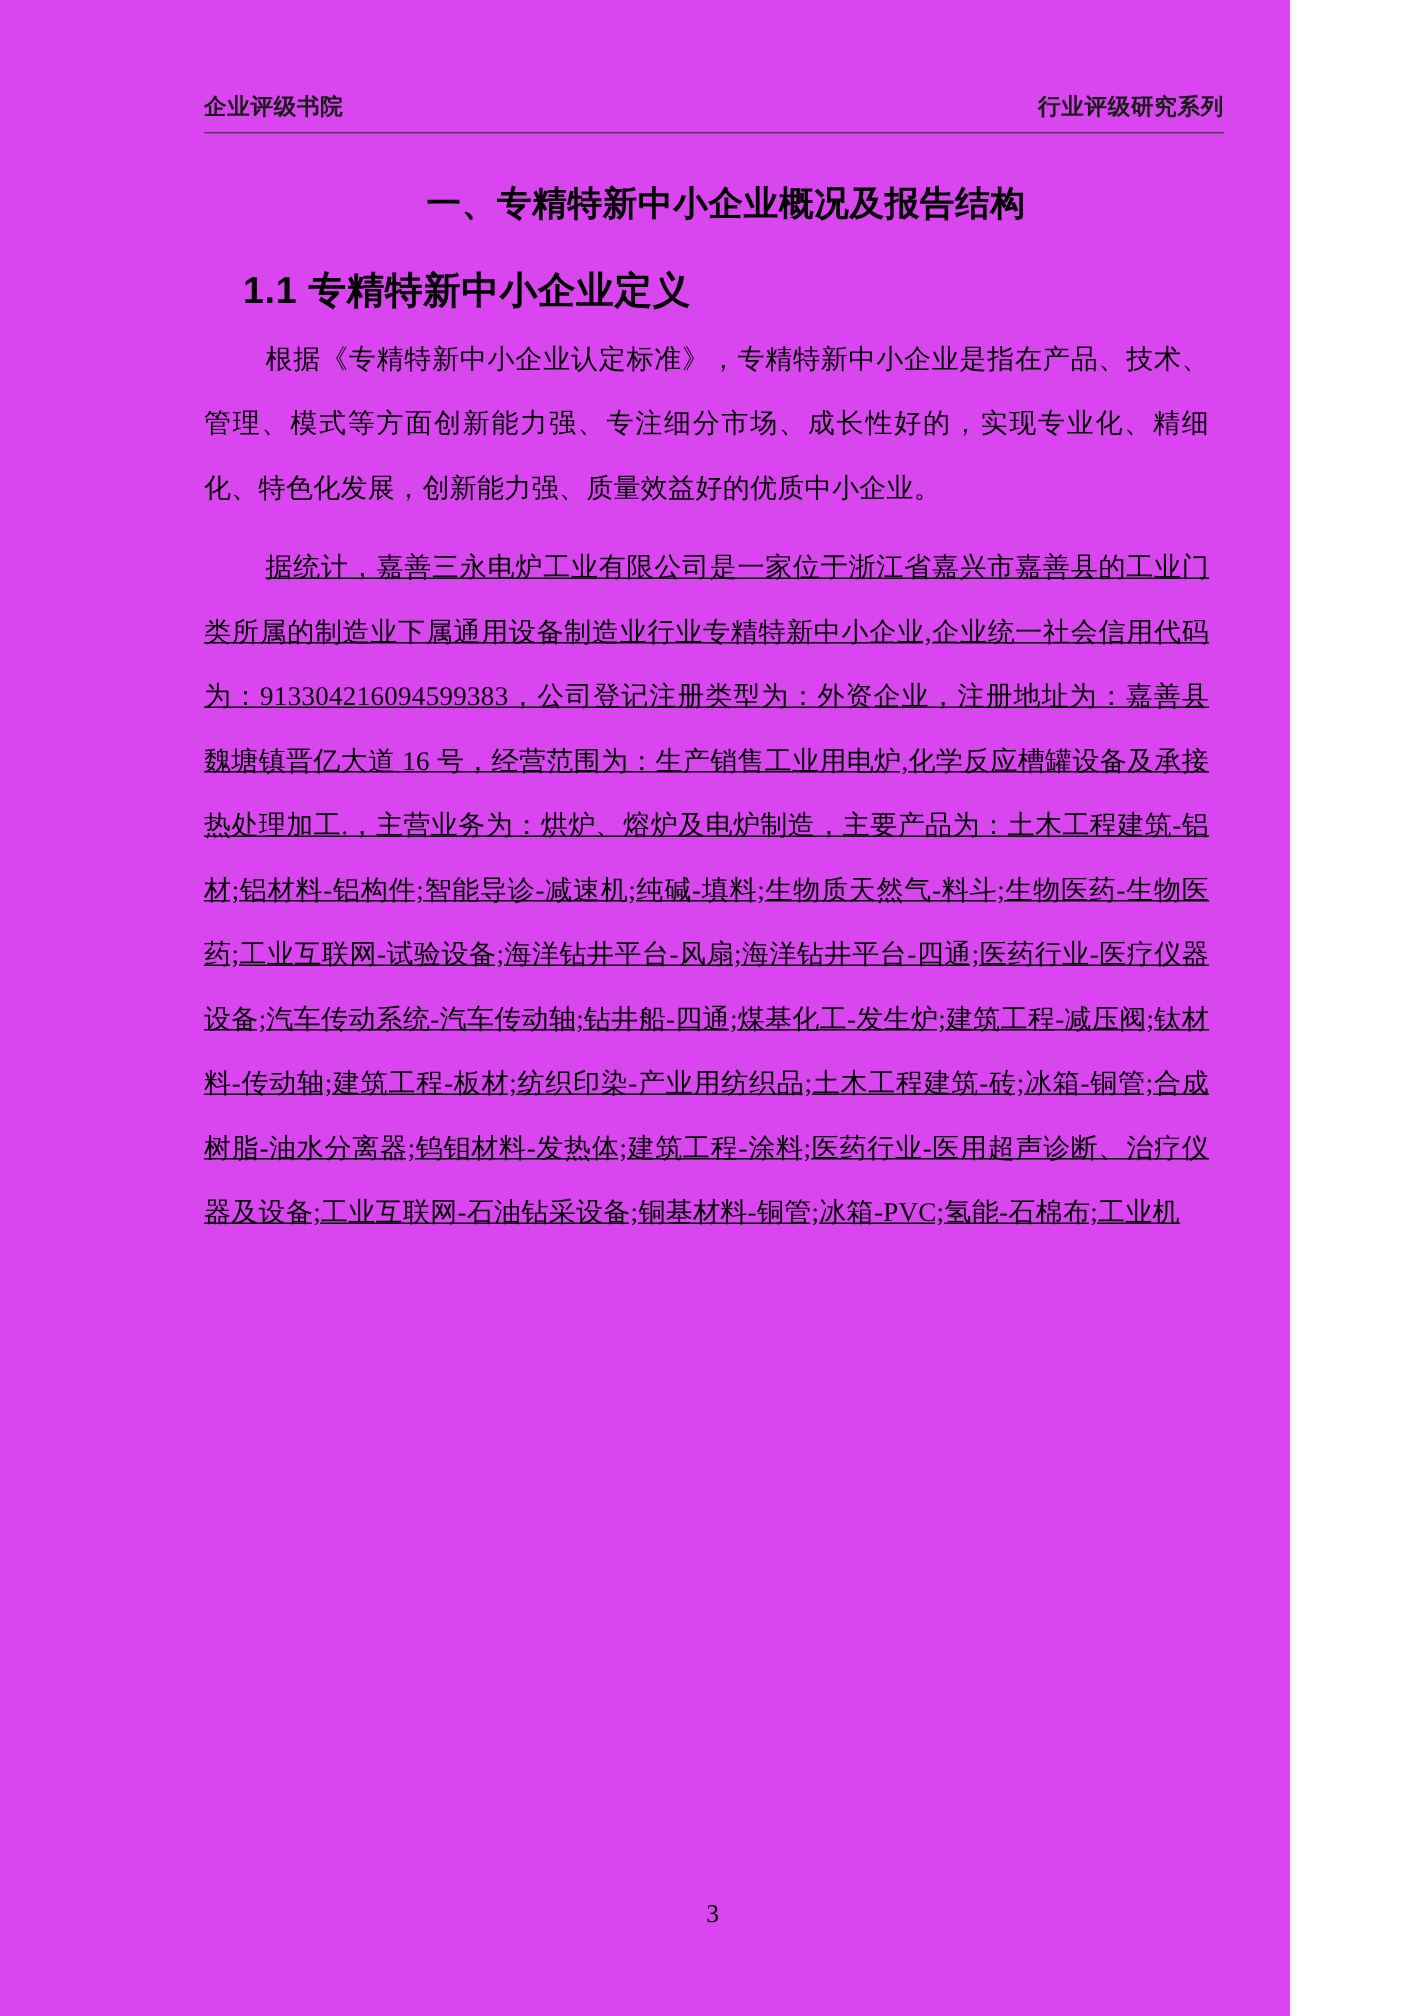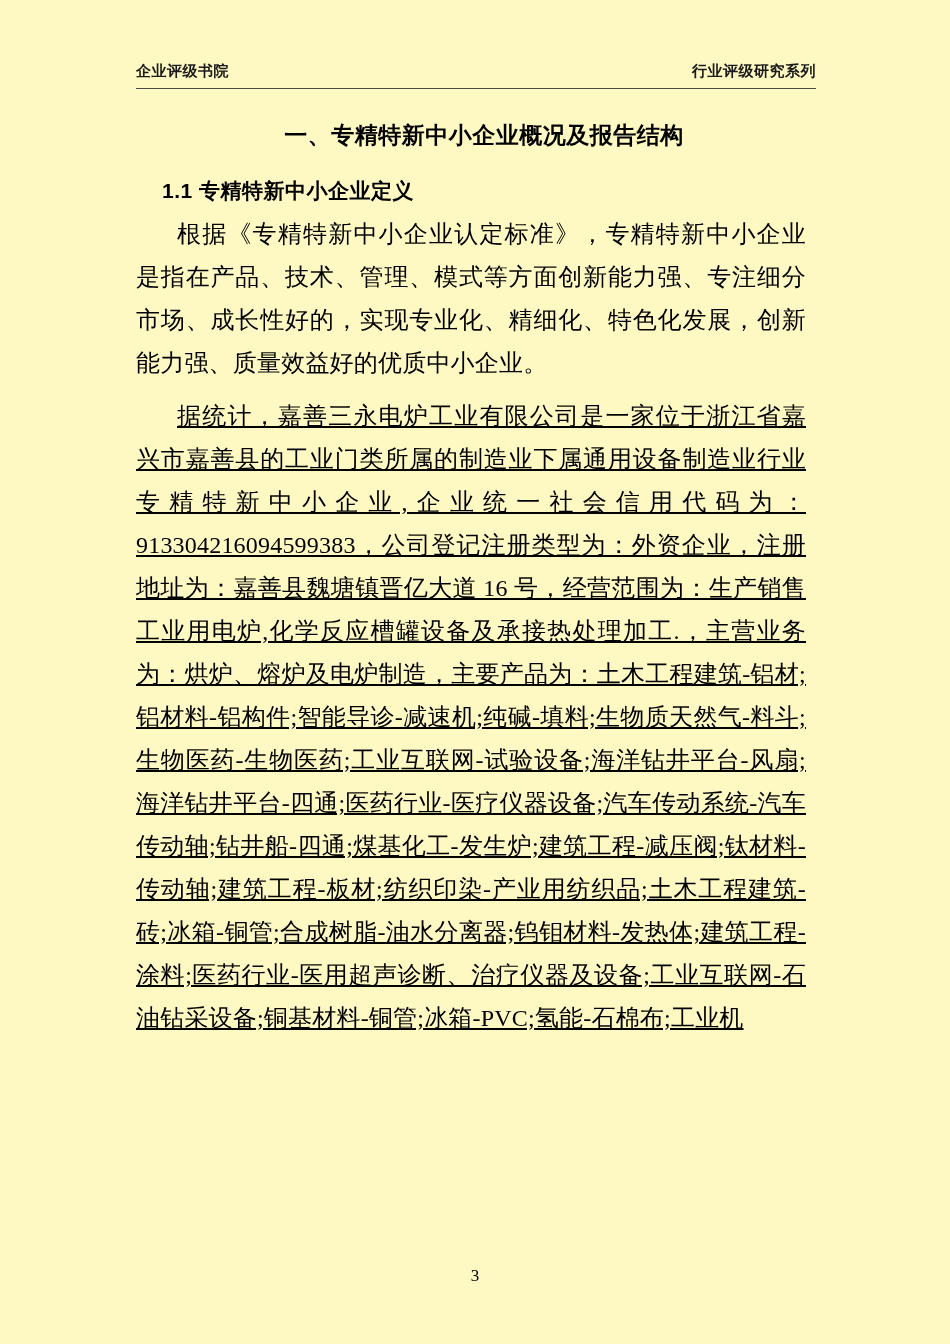--- a/index.html
+++ b/index.html
@@ -9,25 +9,25 @@
   body {
     width: 950px;
     height: 1344px;
     background: #ffffff;
     font-family: "Liberation Serif", "DejaVu Serif", serif;
     color: #000000;
     overflow: hidden;
   }
   .page {
     position: relative;
-    width: 950px;
+    width: 860px;
     height: 1344px;
     box-sizing: border-box;
     padding: 0;
-    background: #fef9c3;
+    background: #d946ef;
   }
   .header {
     position: absolute;
     top: 62px;
     left: 136px;
     width: 680px;
     display: flex;
     justify-content: space-between;
     align-items: flex-end;
     font-family: "Liberation Sans", "DejaVu Sans", sans-serif;
@@ -55,34 +55,34 @@
     font-size: 23px;
     font-weight: bold;
     margin: 12px 0 6px 0;
     padding-left: 14px;
     letter-spacing: 0.5px;
     color: #000;
     text-align: center;
   }
   h2.sub-title {
     font-family: "Liberation Sans", "DejaVu Sans", sans-serif;
-    font-size: 21px;
+    font-size: 25px;
     font-weight: bold;
     margin: 26px 0 4px 0;
     padding-left: 26px;
     letter-spacing: 0.5px;
     color: #000;
   }
   h2.sub-title.second {
     margin: 34px 0 4px 0;
     padding-left: 38px;
   }
   p.body-text {
     font-family: "Liberation Serif", "DejaVu Serif", serif;
-    font-size: 24px;
+    font-size: 18px;
     line-height: 43px;
     text-align: justify;
     text-justify: inter-ideograph;
     margin: 8px 12px 0 0;
     text-indent: 41px;
     color: #000;
     letter-spacing: 0.2px;
   }
   p.body-text.tight {
     margin-top: 10px;

